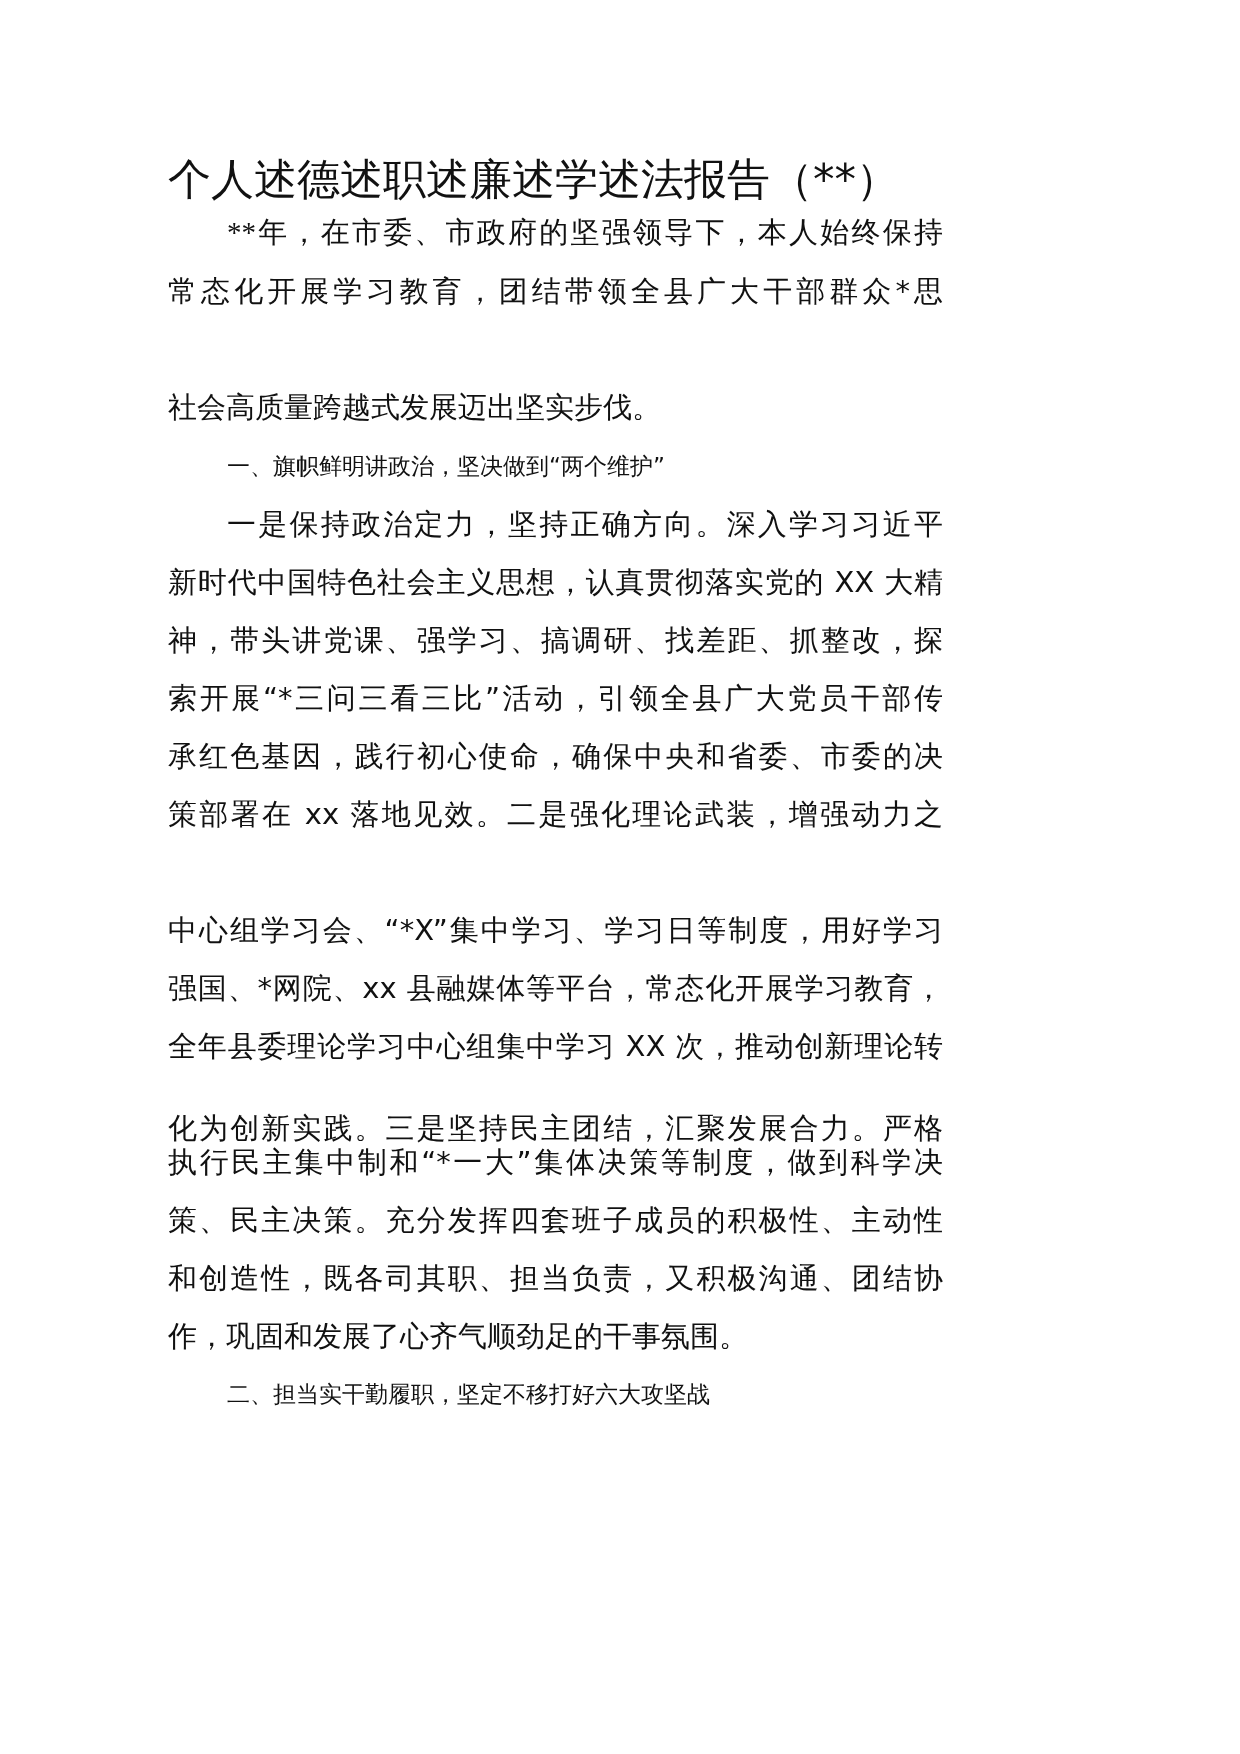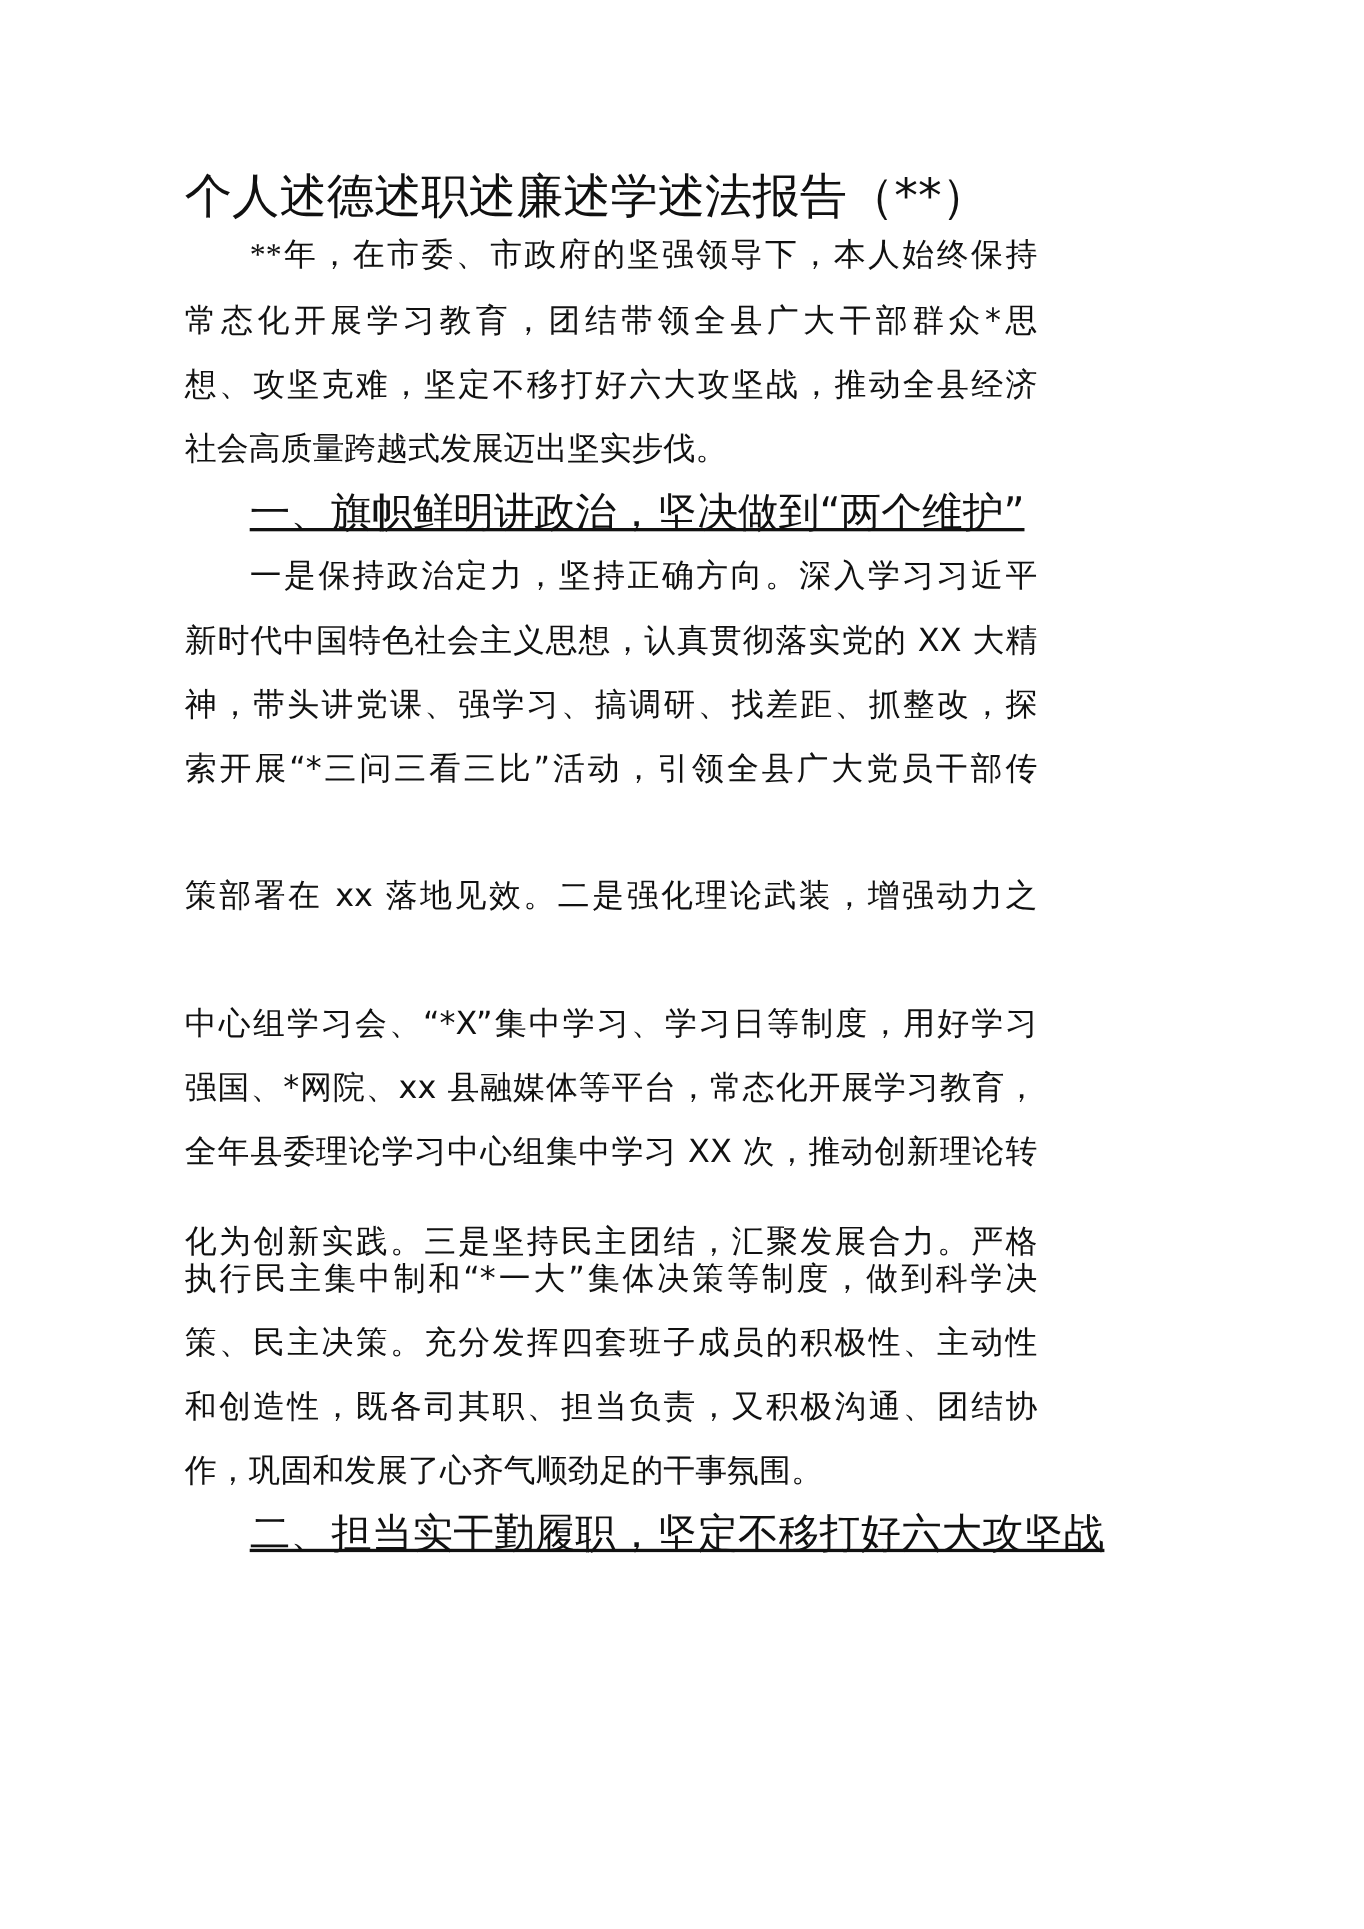--- a/index.html
+++ b/index.html
@@ -2,39 +2,39 @@
 <html><head>
 <meta charset="utf-8">
 <style>
   html, body { margin: 0; padding: 0; background: #ffffff; }
   body { width: 1240px; height: 1754px; position: relative; overflow: hidden; color: #111111; font-family: "DejaVu Sans", "Liberation Sans", sans-serif; }
   .page { position: absolute; left: 0; top: 0; width: 1240px; height: 1398px; }
   .title { position: absolute; left: 168px; top: 150px; font-size: 43px; line-height: 58px; letter-spacing: 0px; white-space: nowrap; }
   .line { position: absolute; left: 168px; width: 775px; font-size: 29px; line-height: 40px; white-space: nowrap; text-align: justify; text-align-last: justify; }
   .line.last { text-align-last: left; }
   .line.indent { left: 227px; width: 716px; font-family: Liberation Serif, serif; }
-  .heading { position: absolute; left: 227px; font-size: 37px; line-height: 40px; white-space: nowrap; text-decoration: underline; }
+  .heading { position: absolute; left: 227px; font-size: 23px; line-height: 40px; white-space: nowrap; }
 </style>
 </head>
 <body>
 
 <div class="page">
   <div class="title">个人述德述职述廉述学述法报告（**）</div>
 
   <div class="line indent" style="top:212px">**年，在市委、市政府的坚强领导下，本人始终保持</div>
   <div class="line" style="top:271px">常态化开展学习教育，团结带领全县广大干部群众*思</div>
-  <div class="line" style="top:329px">想、攻坚克难，坚定不移打好六大攻坚战，推动全县经济</div>
   <div class="line last" style="top:387px">社会高质量跨越式发展迈出坚实步伐。</div>
 
   <div class="heading" style="top:446px">一、旗帜鲜明讲政治，坚决做到“两个维护”</div>
 
   <div class="line indent" style="top:504px">一是保持政治定力，坚持正确方向。深入学习习近平</div>
   <div class="line" style="top:562px">新时代中国特色社会主义思想，认真贯彻落实党的 XX 大精</div>
   <div class="line" style="top:620px">神，带头讲党课、强学习、搞调研、找差距、抓整改，探</div>
   <div class="line" style="top:678px">索开展“*三问三看三比”活动，引领全县广大党员干部传</div>
+  <div class="line" style="top:736px">承红色基因，践行初心使命，确保中央和省委、市委的决</div>
   <div class="line" style="top:794px">策部署在 xx 落地见效。二是强化理论武装，增强动力之</div>
   <div class="line" style="top:910px">中心组学习会、“*X”集中学习、学习日等制度，用好学习</div>
   <div class="line" style="top:968px">强国、*网院、xx 县融媒体等平台，常态化开展学习教育，</div>
   <div class="line" style="top:1026px">全年县委理论学习中心组集中学习 XX 次，推动创新理论转</div>
   <div class="line" style="top:1108px">化为创新实践。三是坚持民主团结，汇聚发展合力。严格</div>
   <div class="line" style="top:1142px">执行民主集中制和“*一大”集体决策等制度，做到科学决</div>
   <div class="line" style="top:1200px">策、民主决策。充分发挥四套班子成员的积极性、主动性</div>
   <div class="line" style="top:1258px">和创造性，既各司其职、担当负责，又积极沟通、团结协</div>
   <div class="line last" style="top:1316px">作，巩固和发展了心齐气顺劲足的干事氛围。</div>
 

